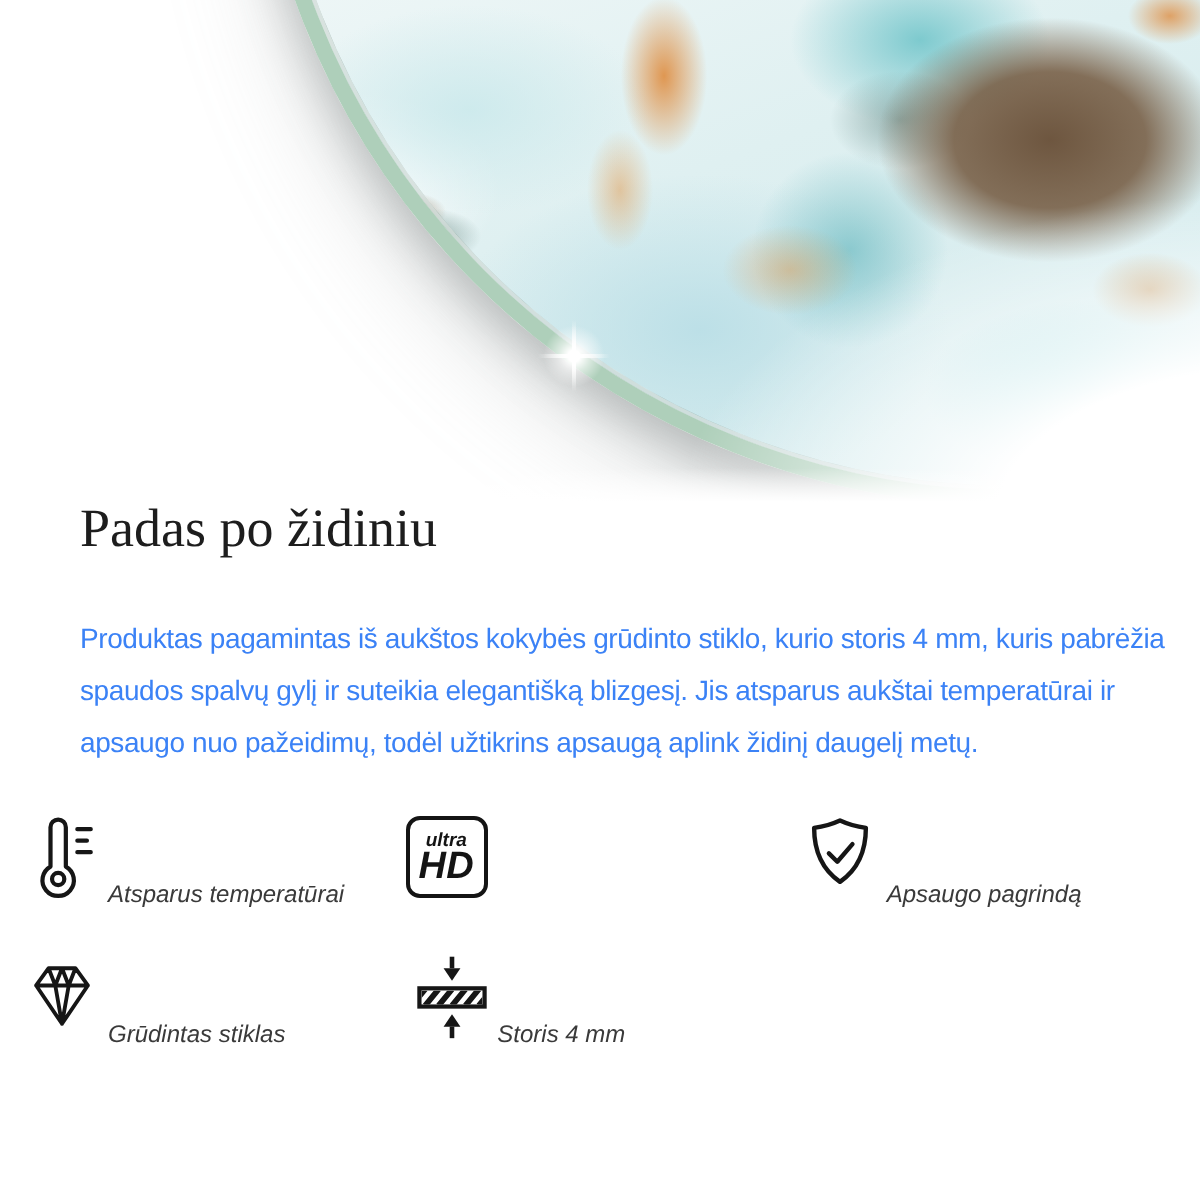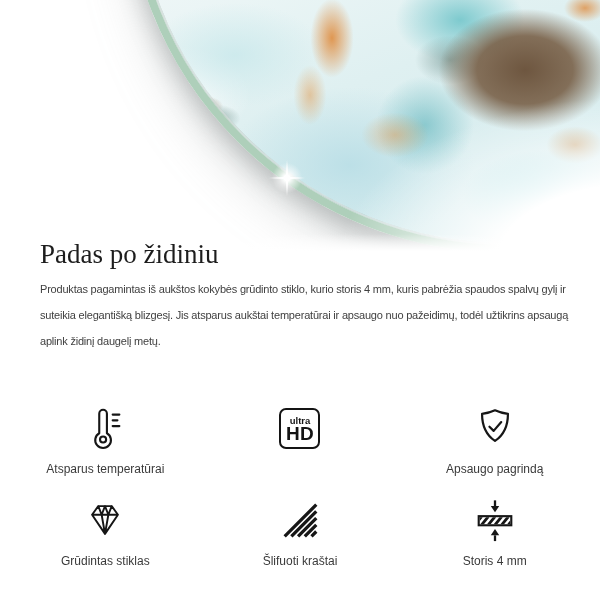--- a/index.html
+++ b/index.html
@@ -57,37 +57,37 @@
   .sparkle { position:absolute; left:269px; top:160px; width:36px; height:36px;
     background:radial-gradient(circle, rgba(255,255,255,1) 0 3px, rgba(255,255,255,0.55) 8px, rgba(255,255,255,0) 60%);
   }
   .sparkle::before, .sparkle::after {
     content:""; position:absolute; left:0; top:17px; width:36px; height:2px;
     background:linear-gradient(90deg, transparent, #fff 38%, #fff 62%, transparent);
   }
   .sparkle::after { transform:rotate(90deg); }
 
   
-  .content { position:absolute; left:40px; top:236px; width:548px; }
+  .content { position:absolute; left:40px; top:246px; width:548px; }
   h1 {
     font-family:"Liberation Serif", serif; font-weight:400;
     font-size:27px; line-height:36px; color:#1d1d1d;
   }
   h1 span { display:block; }
   .desc {
-    margin-top:4px; font-size:11px; line-height:26px;
-    letter-spacing:-0.2px; color:#404040;
+    margin-top:24px; font-size:14px; line-height:26px;
+    letter-spacing:-0.2px; color:#3b82f6;
   }
 
   
   .features {
     position:absolute; top:402px; left:8px; width:584px;
     display:grid; grid-template-columns:repeat(3,1fr); row-gap:18px;
   }
-  .feature { display:flex; flex-direction:column; align-items:center; }
+  .feature { display:flex; flex-direction:row; align-items:flex-end;font-style:italic; }
   .icon-box { height:52px; display:flex; align-items:center; justify-content:center; }
   .feature-label { margin-top:8px; font-size:12px; color:#3a3a3a; white-space:nowrap; }
 
   .icon-svg { display:block; }
   .stroke { fill:none; stroke:#161616; stroke-width:2.2; }
   .round { stroke-linecap:round; stroke-linejoin:round; }
   .hatch-line { stroke:#161616; stroke-width:3.4; }
   .fill { fill:#161616; stroke:none; }
 
   .uhd-box {
@@ -154,28 +154,20 @@
       <div class="icon-box">
         <svg class="icon-svg" width="46" height="46" viewBox="0 0 48 48">
           <path class="stroke round" style="stroke-width:2" d="M10.5 18.5 L17 9.5 H31 L37.5 18.5 L24 38.5 Z M10.5 18.5 H37.5
                M17 9.5 L20.5 18.5 M24 9.5 L20.5 18.5 M24 9.5 L27.5 18.5 M31 9.5 L27.5 18.5
                M20.5 18.5 L24 38.5 M27.5 18.5 L24 38.5"></path>
         </svg>
       </div>
       <span class="feature-label">Grūdintas stiklas</span>
     </div>
 
-    <div class="feature">
-      <div class="icon-box">
-        <svg class="icon-svg" width="46" height="46" viewBox="0 0 48 48">
-          <path class="hatch-line" fill="none" d="M8 41 L41 8 M15 41 L41 15 M22 41 L41 22 M29 41 L41 29 M36 41 L41 36"></path>
-        </svg>
-      </div>
-      <span class="feature-label">Šlifuoti kraštai</span>
-    </div>
 
     <div class="feature">
       <div class="icon-box">
         <svg class="icon-svg" width="46" height="46" viewBox="0 0 48 48">
           <defs>
             <clipPath id="barClip">
                 <rect x="8.2" y="21.2" width="31.6" height="7.2"></rect>
               </clipPath>
           </defs>
           <path class="stroke" style="stroke-width:2.4" d="M24 3.5 V9.5"></path>

